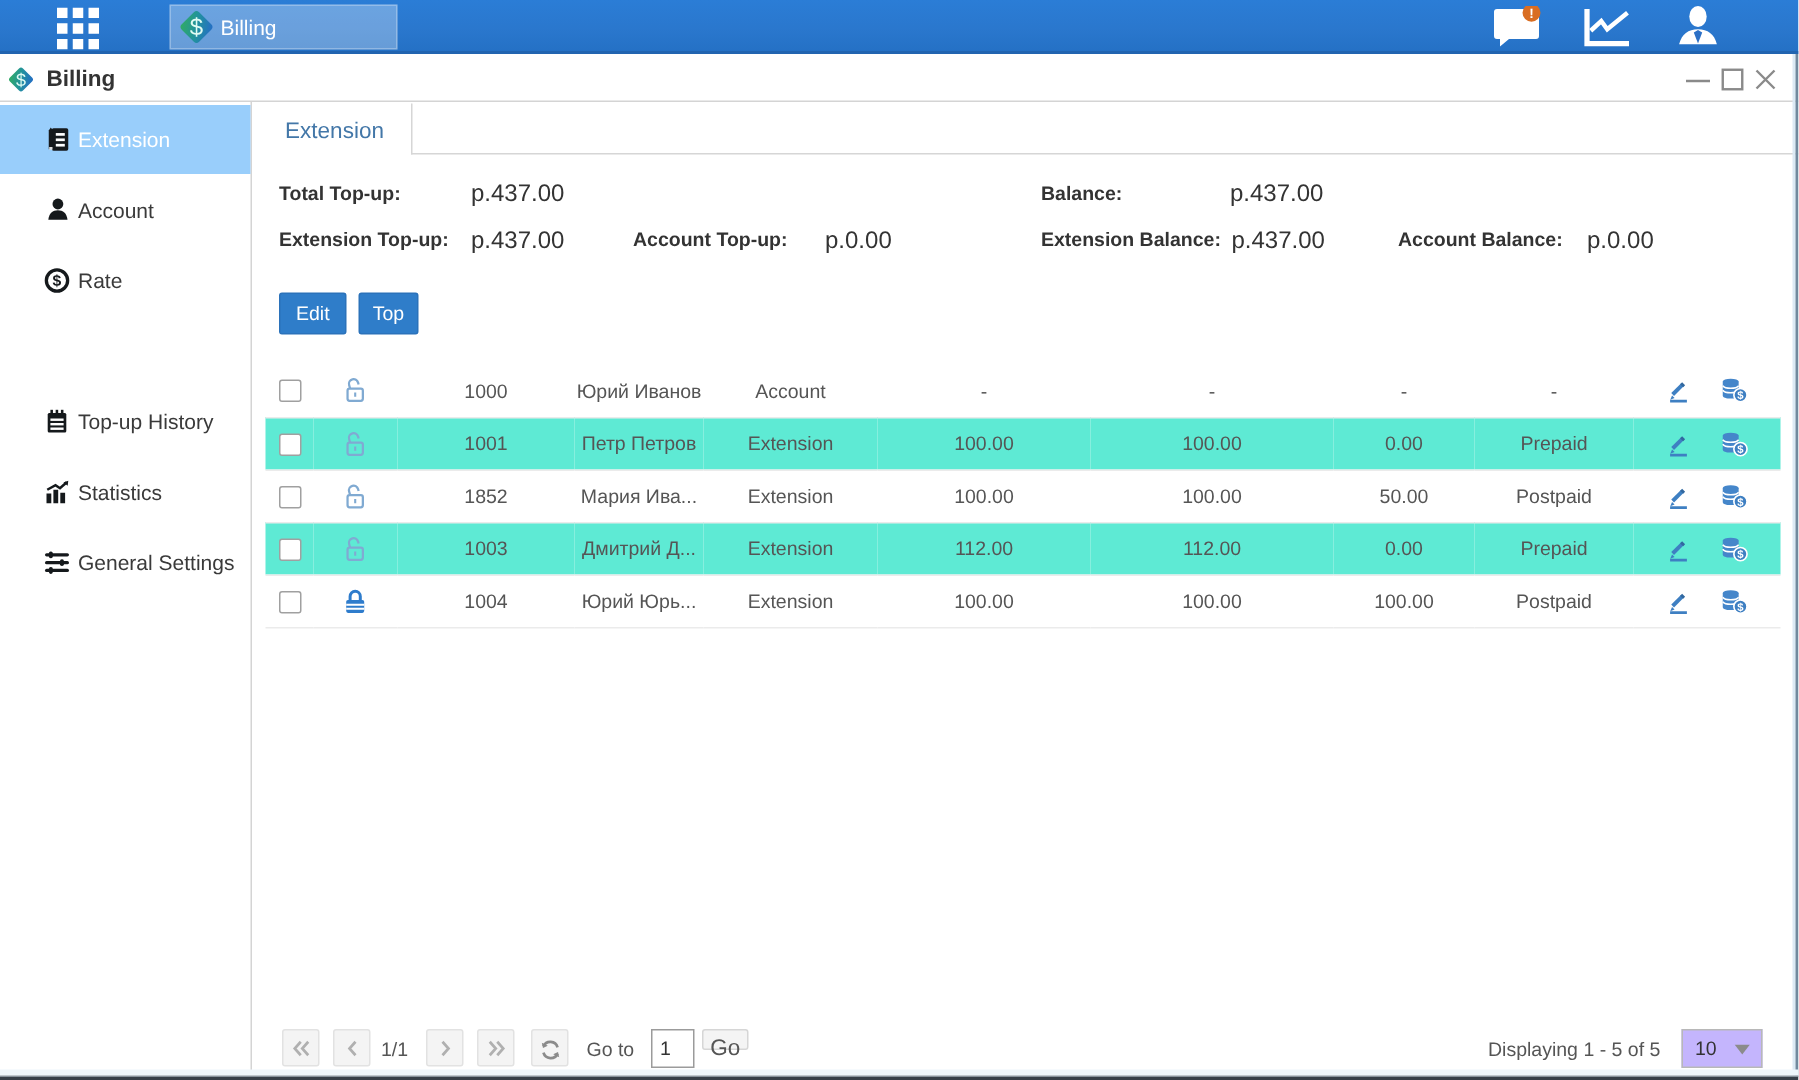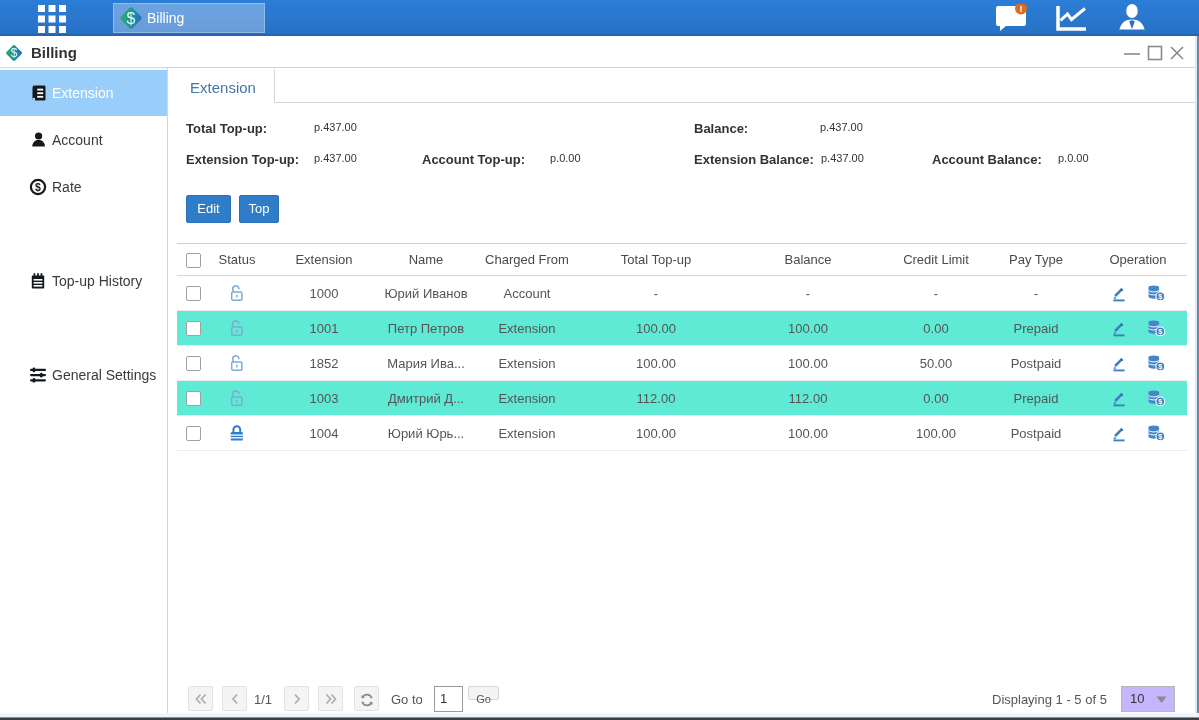--- a/index.html
+++ b/index.html
@@ -35,21 +35,21 @@
 .sitem svg { position:absolute; left:29px; top:50%; transform:translateY(-50%); }
 
 
 #content { position:absolute; left:168px; top:68px; width:1031px; height:648px; background:#fff; }
 #tabline { position:absolute; left:106px; top:34px; width:925px; height:0; border-top:1px solid #d6d6d6; }
 #tabright { position:absolute; left:106px; top:1px; width:0; height:34px; border-left:1px solid #d6d6d6; }
 #tabtext { position:absolute; left:2px; top:0; width:106px; height:34px; line-height:39px;
   text-align:center; font-size:15px; color:#4377a8; }
 
 .slabel { position:absolute; font-size:13px; font-weight:bold; color:#333; white-space:nowrap; }
-.sval { position:absolute; font-size:11px; color:#333; white-space:nowrap; }
+.sval { position:absolute; font-size:16px; color:#333; white-space:nowrap; }
 
 .btn { position:absolute; height:28px; background:#2f7dc9; border:1px solid #2b72ba;
   border-radius:2px; color:#fff; font-size:13px; text-align:center; line-height:26px; }
 
 
 #tbl { position:absolute; left:9px; top:175px; width:1010px; border-collapse:collapse; }
 #tbl th { height:32px; font-size:13px; font-weight:normal; color:#4a4a4a;
   border-top:1px solid #cfcfcf; border-bottom:1px solid #d5d5d5; text-align:center; }
 #tbl td { height:35px; font-size:13px; color:#555; text-align:center;
   border-bottom:1px solid #ebebeb; }
@@ -166,20 +166,30 @@
         <rect x="2.8" y="3.4" width="12.4" height="13" rx="1" fill="#15191c"></rect>
         <rect x="4.6" y="1.2" width="1.7" height="3.6" fill="#15191c"></rect>
         <rect x="8.1" y="1.2" width="1.7" height="3.6" fill="#15191c"></rect>
         <rect x="11.6" y="1.2" width="1.7" height="3.6" fill="#15191c"></rect>
         <rect x="4.6" y="7" width="8.8" height="1.6" fill="#fff"></rect>
         <rect x="4.6" y="10" width="8.8" height="1.6" fill="#fff"></rect>
         <rect x="4.6" y="13" width="8.8" height="1.6" fill="#fff"></rect>
       </svg>
       <div class="lbl">Top-up History</div>
     </div>
+    <div class="sitem" style="top:237px">
+      <svg width="18" height="18" viewBox="0 0 18 18">
+        <rect x="2" y="10" width="3.2" height="6.5" fill="#15191c"></rect>
+        <rect x="6.6" y="7.5" width="3.2" height="9" fill="#15191c"></rect>
+        <rect x="11.2" y="9.5" width="3.2" height="7" fill="#15191c"></rect>
+        <path d="M2.5 7.5 L8 4.5 L11 6.5 L15.5 2.5" fill="none" stroke="#15191c" stroke-width="1.7"></path>
+        <path d="M16.5 1.5 l-0.4 3.4 -2.8 -2.2 z" fill="#15191c"></path>
+      </svg>
+      <div class="lbl">Statistics</div>
+    </div>
     <div class="sitem" style="top:284px">
       <svg width="18" height="18" viewBox="0 0 18 18">
         <rect x="1" y="2.8" width="16" height="2.2" rx="1.1" fill="#15191c"></rect>
         <rect x="1" y="8" width="16" height="2.2" rx="1.1" fill="#15191c"></rect>
         <rect x="1" y="13.2" width="16" height="2.2" rx="1.1" fill="#15191c"></rect>
         <rect x="3.6" y="1.6" width="2.6" height="4.6" rx="1.2" fill="#15191c"></rect>
         <rect x="11" y="6.8" width="2.6" height="4.6" rx="1.2" fill="#15191c"></rect>
         <rect x="3.6" y="12" width="2.6" height="4.6" rx="1.2" fill="#15191c"></rect>
       </svg>
       <div class="lbl">General Settings</div>
@@ -215,32 +225,20 @@
           <col style="width:118px">
         <col style="width:86px">
           <col style="width:116px">
           <col style="width:142px">
         <col style="width:162px">
           <col style="width:94px">
           <col style="width:106px">
         <col style="width:98px">
       </colgroup>
       <tbody>
-          <tr>
-        <th><span class="cb"></span></th>
-            <th>Status</th>
-            <th>Extension</th>
-            <th>Name</th>
-        <th>Charged From</th>
-            <th>Total Top-up</th>
-            <th>Balance</th>
-            <th>Credit Limit</th>
-        <th>Pay Type</th>
-            <th>Operation</th>
-      </tr>
       <tr>
         <td><span class="cb"></span></td>
             <td><svg width="20" height="20" viewBox="0 0 20 20" style="vertical-align:middle">
 <g stroke="#80aad2" fill="none">
                   <rect x="4.7" y="9" width="10.2" height="8.2" rx="1.3" stroke-width="1.5"></rect>
 <line x1="9.8" y1="11.7" x2="9.8" y2="14.5" stroke-width="1.4"></line>
 <g transform="rotate(-16 6.4 9)">
                     <path d="M6.4 9 V6.7 a3.1 3.1 0 0 1 6.2 0 V8" stroke-width="1.5"></path>
                   </g>
                 </g>
@@ -408,21 +406,21 @@
       <path d="M1.5 1.5 L5.5 6 L1.5 10.5 M6.5 1.5 L10.5 6 L6.5 10.5" stroke="#b0b0b0" stroke-width="1.8" fill="none"></path>
         </svg></div>
     <div class="pbtn" style="left:186px"><svg width="14" height="14" viewBox="0 0 14 14">
       <path d="M11.7 5.2 a5 5 0 0 0 -9.4 -0.6" stroke="#8b8b8b" stroke-width="1.8" fill="none"></path>
       <path d="M1.2 2.2 l0.8 3.4 3.2 -1.4 z" fill="#8b8b8b"></path>
       <path d="M2.3 8.8 a5 5 0 0 0 9.4 0.6" stroke="#8b8b8b" stroke-width="1.8" fill="none"></path>
       <path d="M12.8 11.8 l-0.8 -3.4 -3.2 1.4 z" fill="#8b8b8b"></path>
         </svg></div>
     <div class="pgtext" style="left:223px">Go to</div>
     <div class="abs" style="left:266px;top:618px;width:29px;height:26px;border:1px solid #9b9b9b;background:#fff;font-size:13px;color:#333;line-height:24px;padding-left:5px">1</div>
-    <div class="abs" style="left:300px;top:618px;width:31px;height:14px;background:#f4f4f4;border:1px solid #d6d6d6;border-radius:2px;font-size:11px;color:#555;text-align:center;line-height:24px">Go</div>
+    <div class="abs" style="left:300px;top:618px;width:31px;height:14px;background:#f4f4f4;border:1px solid #d6d6d6;border-radius:2px;font-size:15px;color:#555;text-align:center;line-height:24px">Go</div>
     <div class="pgtext" style="left:824px">Displaying 1 - 5 of 5</div>
     <div class="abs" style="left:953px;top:618px;width:54px;height:26px;border:1px solid #b8b8b8;background:#c4b5fd">
       <span style="position:absolute;left:8px;top:4px;font-size:13px;color:#333">10</span>
       <svg style="position:absolute;right:7px;top:9px" width="11" height="8" viewBox="0 0 11 8">
         <path d="M0.5 0.5 L10.5 0.5 L5.5 7 z" fill="#8b8b8b"></path>
         </svg>
     </div>
   </div>
 
   <div class="abs" style="left:1195px;top:36px;width:2px;height:681px;background:#dceaf5"></div>

